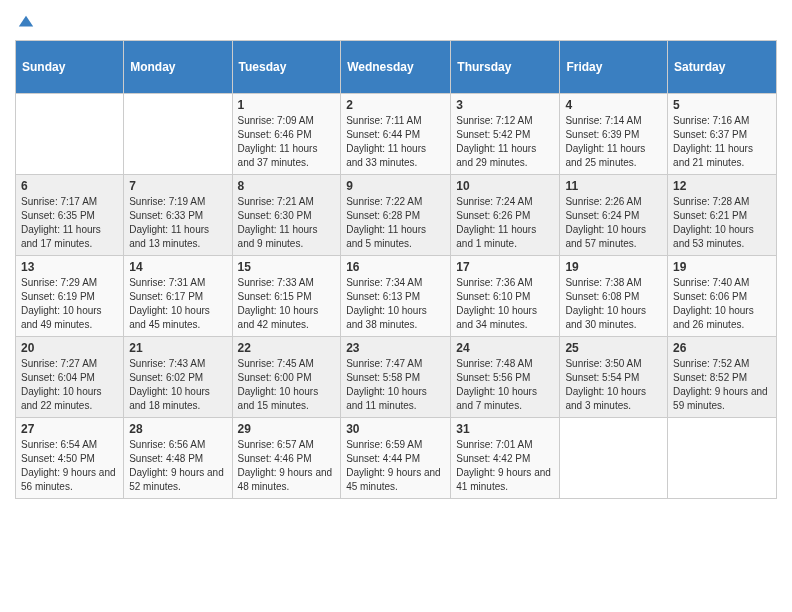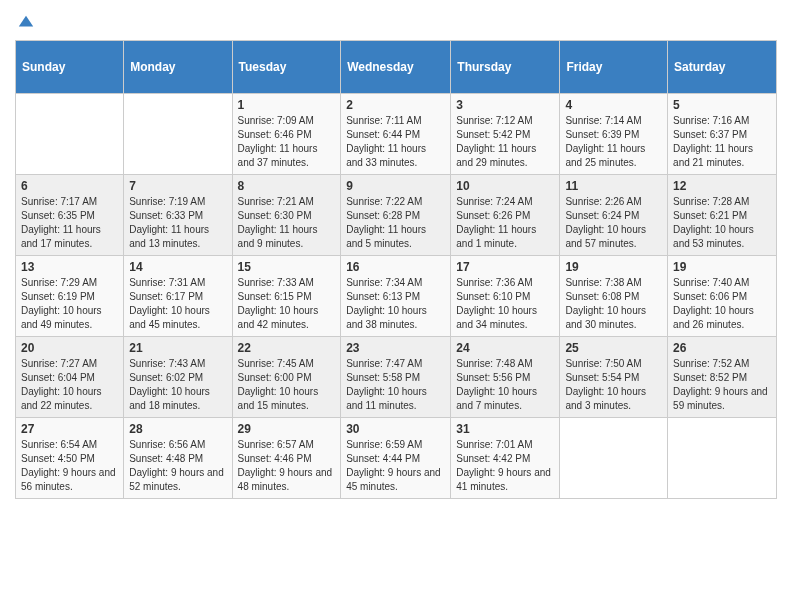--- a/index.html
+++ b/index.html
@@ -292,21 +292,21 @@
 Daylight: 10 hours and 11 minutes.</div>
           </td>
           <td>
             <span class="day-num">24</span>
             <div class="day-info">Sunrise: 7:48 AM
 Sunset: 5:56 PM
 Daylight: 10 hours and 7 minutes.</div>
           </td>
           <td>
             <span class="day-num">25</span>
-            <div class="day-info">Sunrise: 7:50 AM
+            <div class="day-info">Sunrise: 3:50 AM
 Sunset: 5:54 PM
 Daylight: 10 hours and 3 minutes.</div>
           </td>
           <td>
             <span class="day-num">26</span>
             <div class="day-info">Sunrise: 7:52 AM
 Sunset: 8:52 PM
 Daylight: 9 hours and 59 minutes.</div>
           </td>
         </tr>

